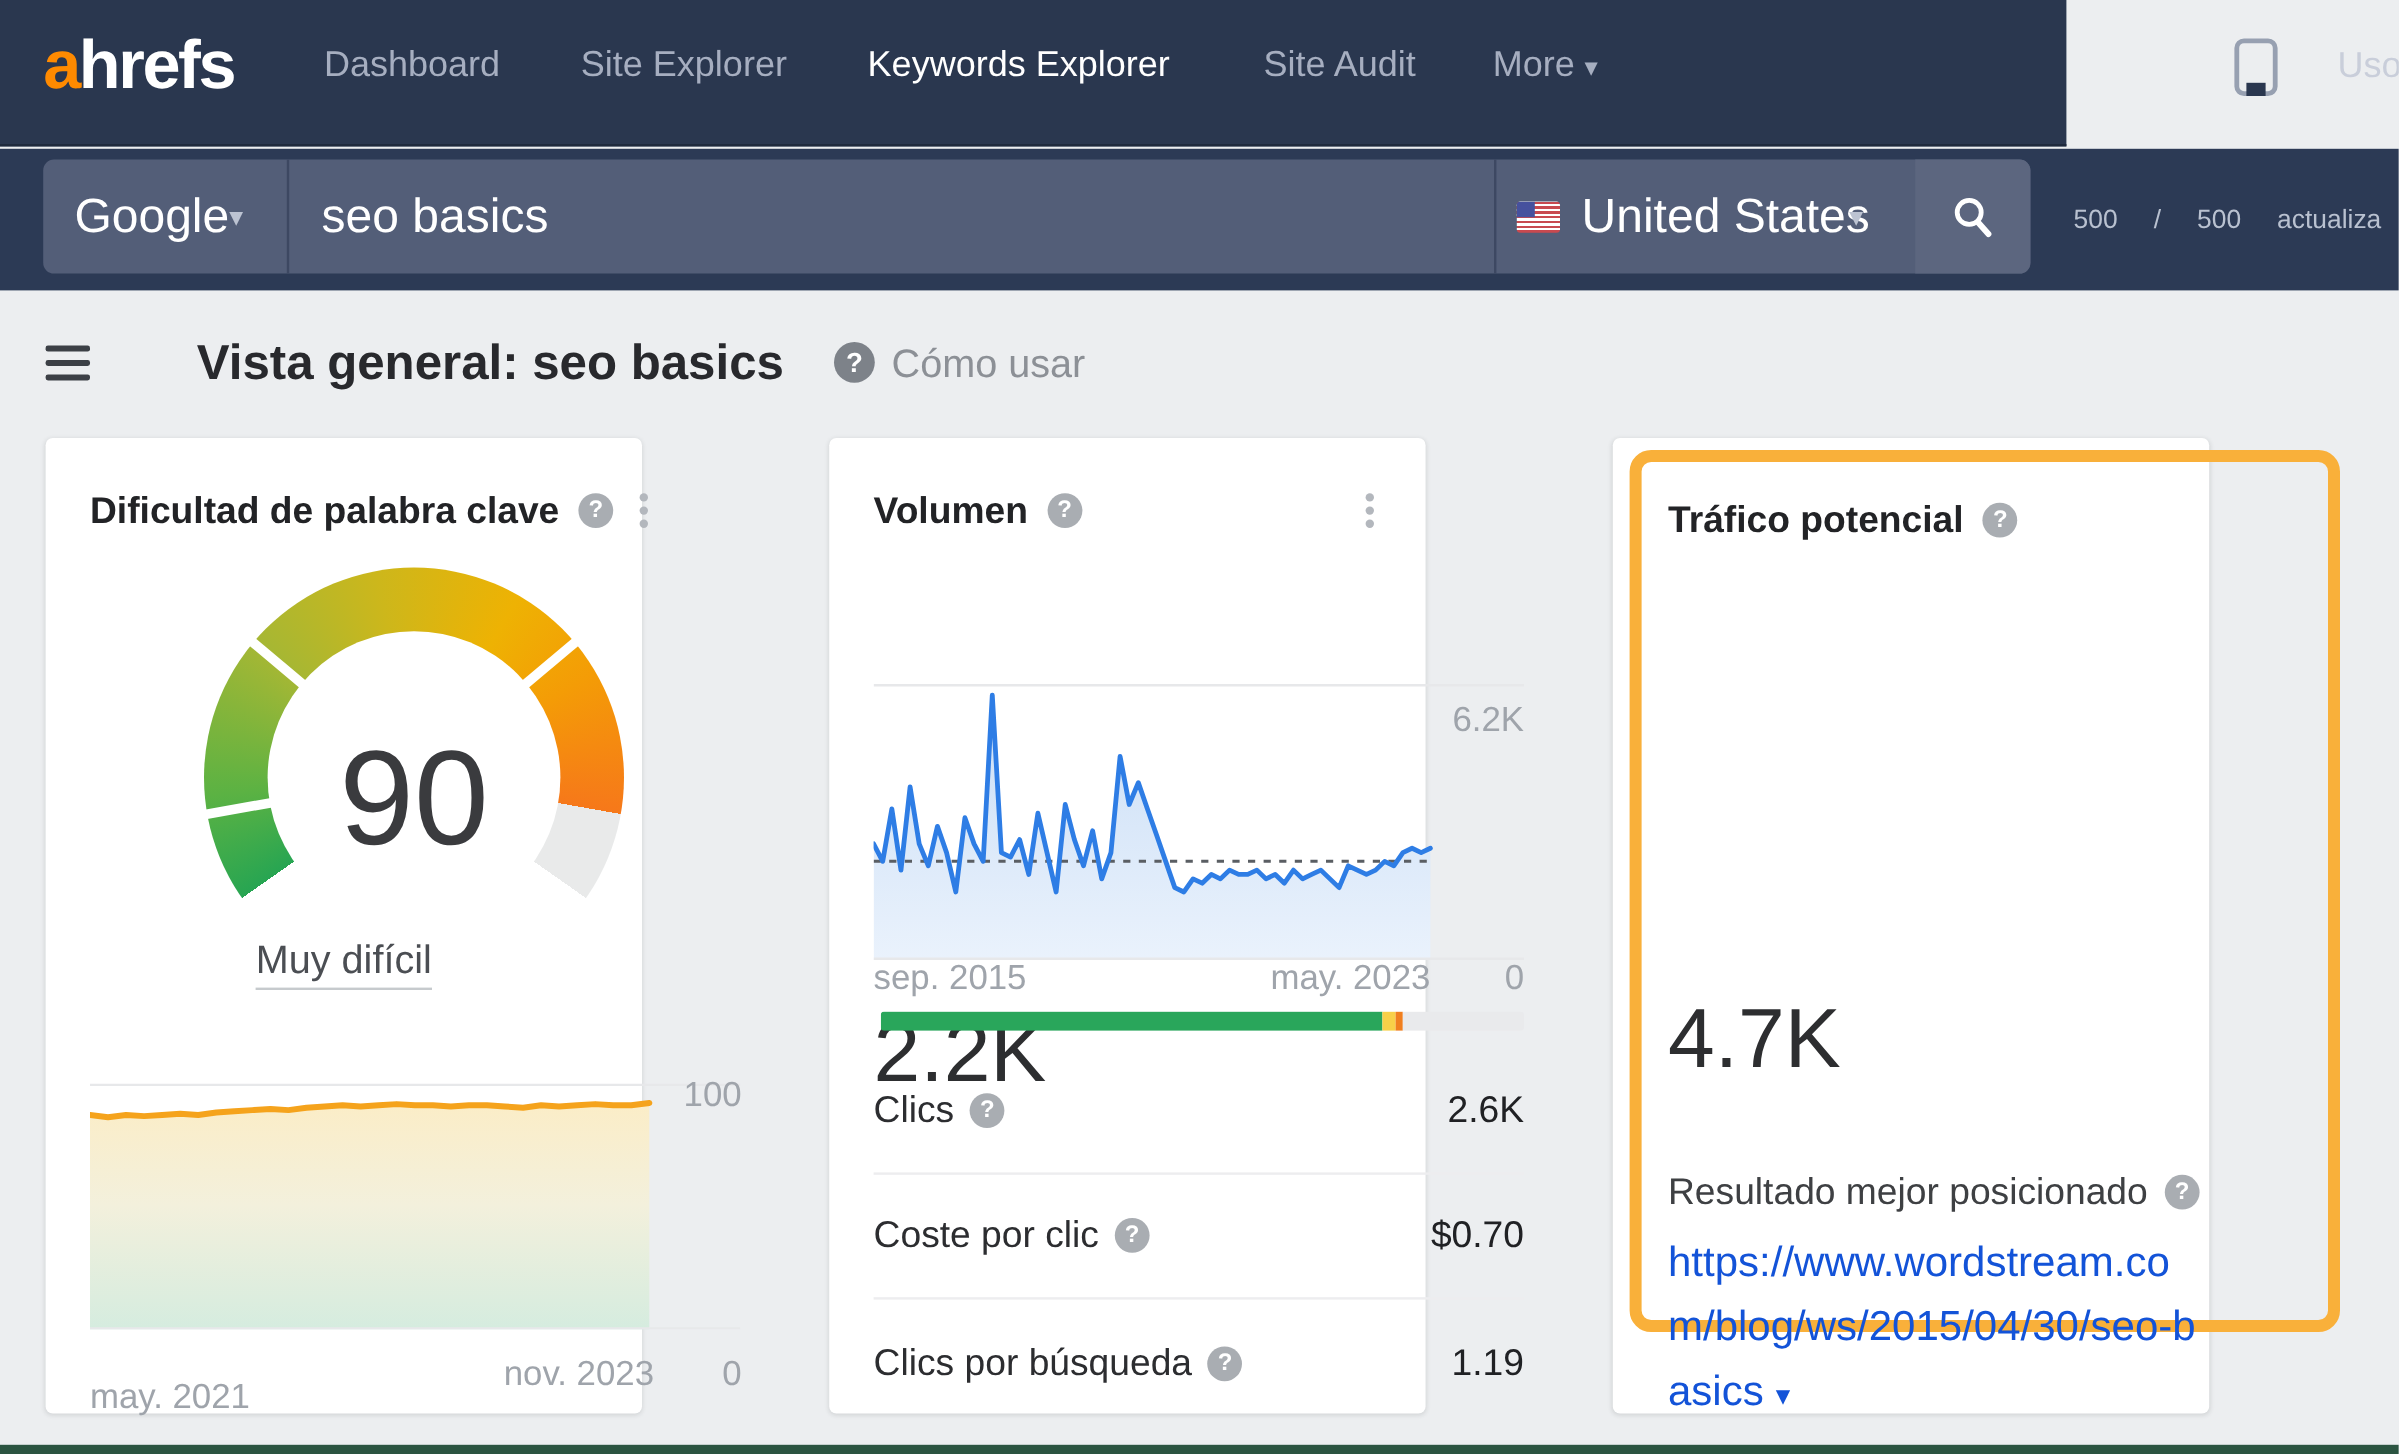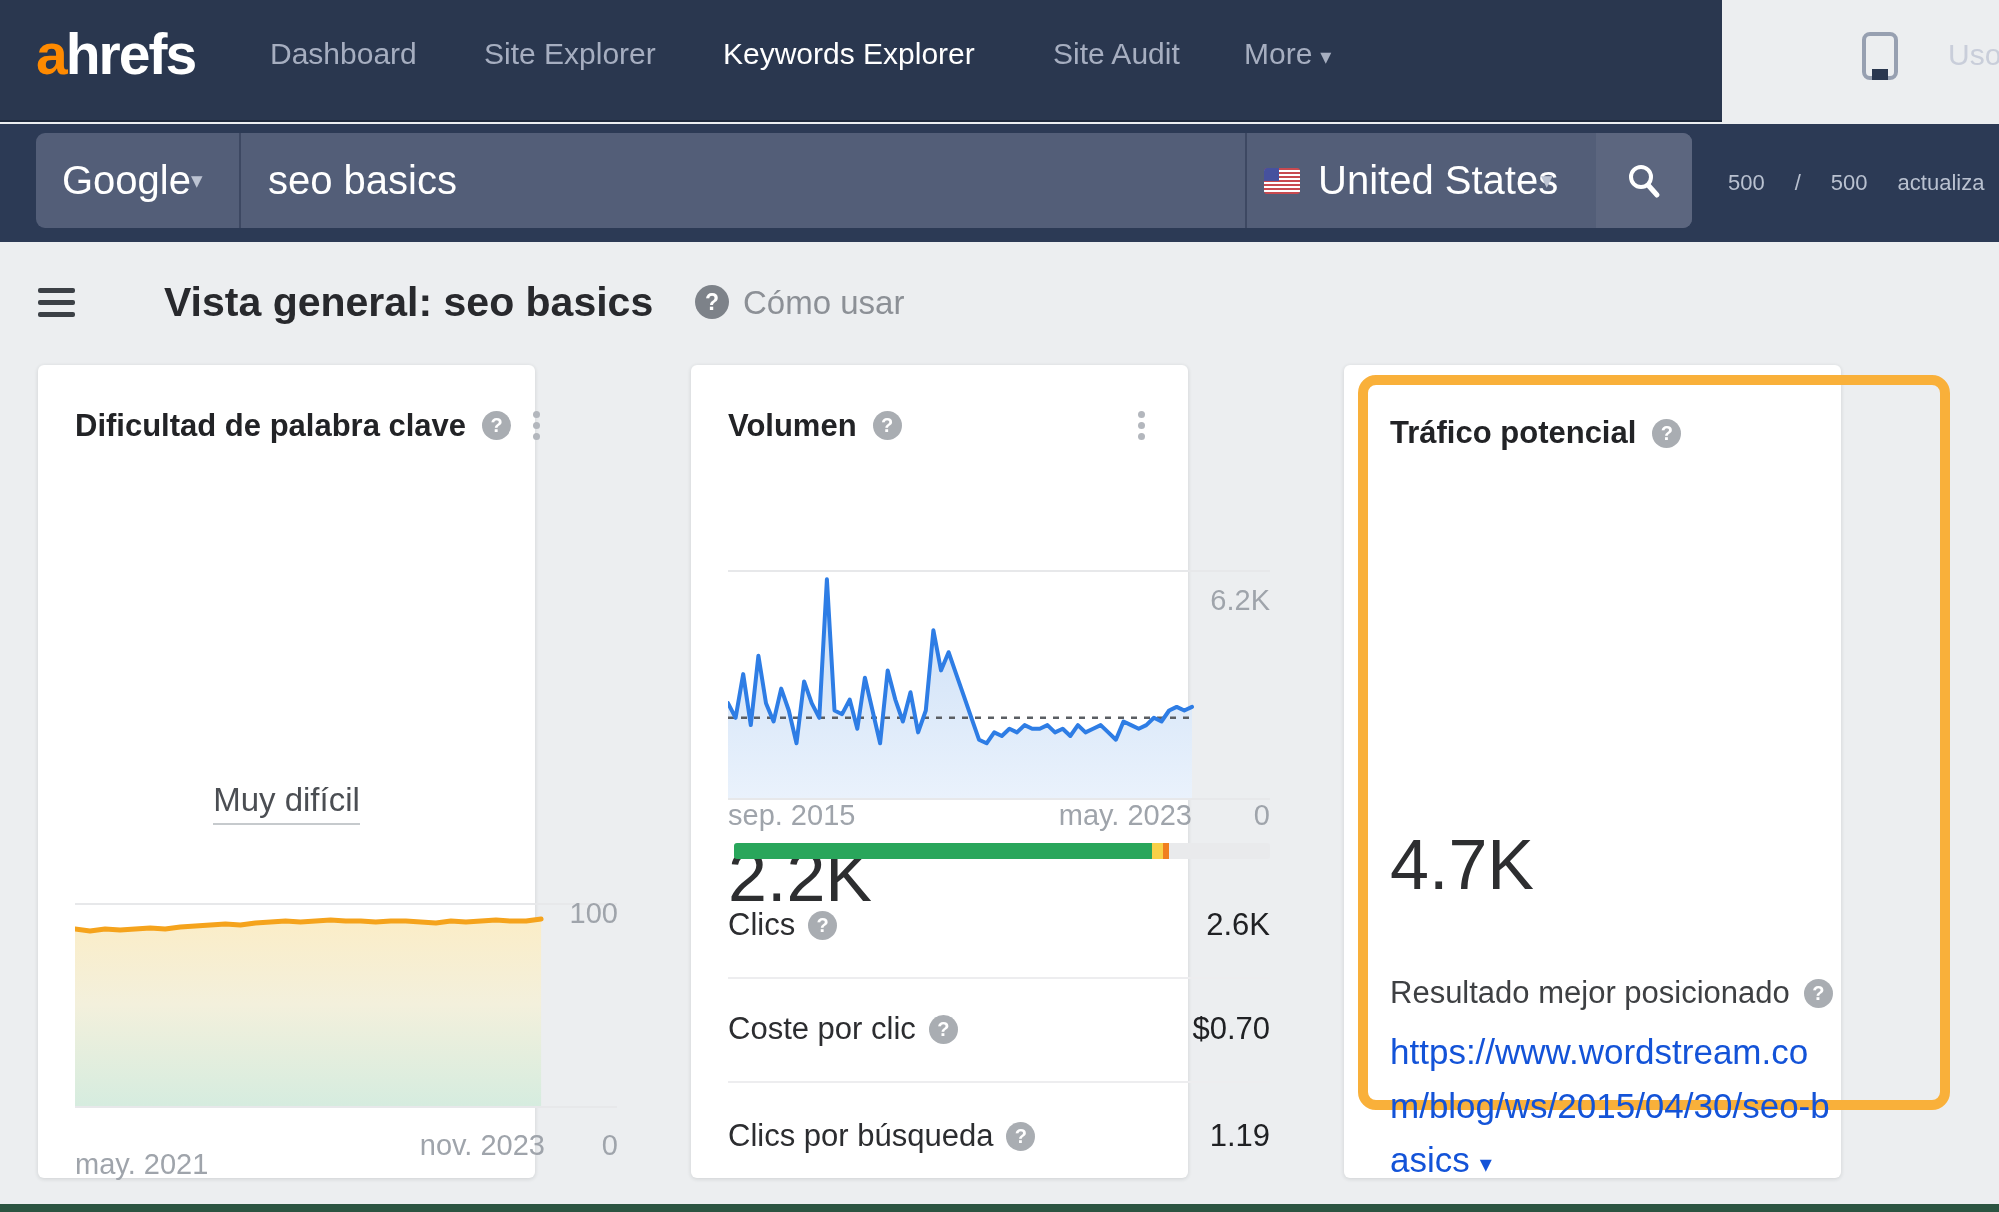--- a/index.html
+++ b/index.html
@@ -164,20 +164,28 @@
 
   <section class="card card1">
     <div class="card-head">
       <span class="card-title">Dificultad de palabra clave</span>
       <span class="help">?</span>
       <span class="kebab">
           <i></i>
           <i></i>
           <i></i>
         </span>
+    </div>
+    <div class="gauge-wrap">
+      <div class="gauge-ring" style="background: conic-gradient(from 235deg, rgb(39, 165, 82) 0deg, rgb(91, 178, 67) 30deg, rgb(165, 183, 52) 75deg, rgb(205, 183, 27) 115deg, rgb(238, 178, 3) 155deg, rgb(244, 156, 6) 185deg, rgb(246, 120, 26) 225deg, rgb(233, 234, 234) 225deg, rgb(233, 234, 234) 250deg, rgba(0, 0, 0, 0) 250deg, rgba(0, 0, 0, 0) 360deg);"></div>
+        <div class="gauge-gap" style="transform: rotate(410deg);"></div>
+        <div class="gauge-gap" style="transform: rotate(310deg);"></div>
+        <div class="gauge-gap" style="transform: rotate(260deg);"></div>
+      <div class="gauge-hole"></div>
+      <div class="gauge-value">90</div>
     </div>
     <div class="gauge-label"><span>Muy difícil</span></div>
     <svg class="chart" style="top:538px" width="542" height="205" viewBox="0 0 542 205">
       <defs>
         <linearGradient id="grad-kd" x1="0" y1="0" x2="0" y2="1">
           <stop offset="0" stop-color="#fbedc7"></stop>
             <stop offset="0.45" stop-color="#f3f0dc"></stop>
             <stop offset="1" stop-color="#d5ecdf"></stop>
         </linearGradient>
       </defs>

